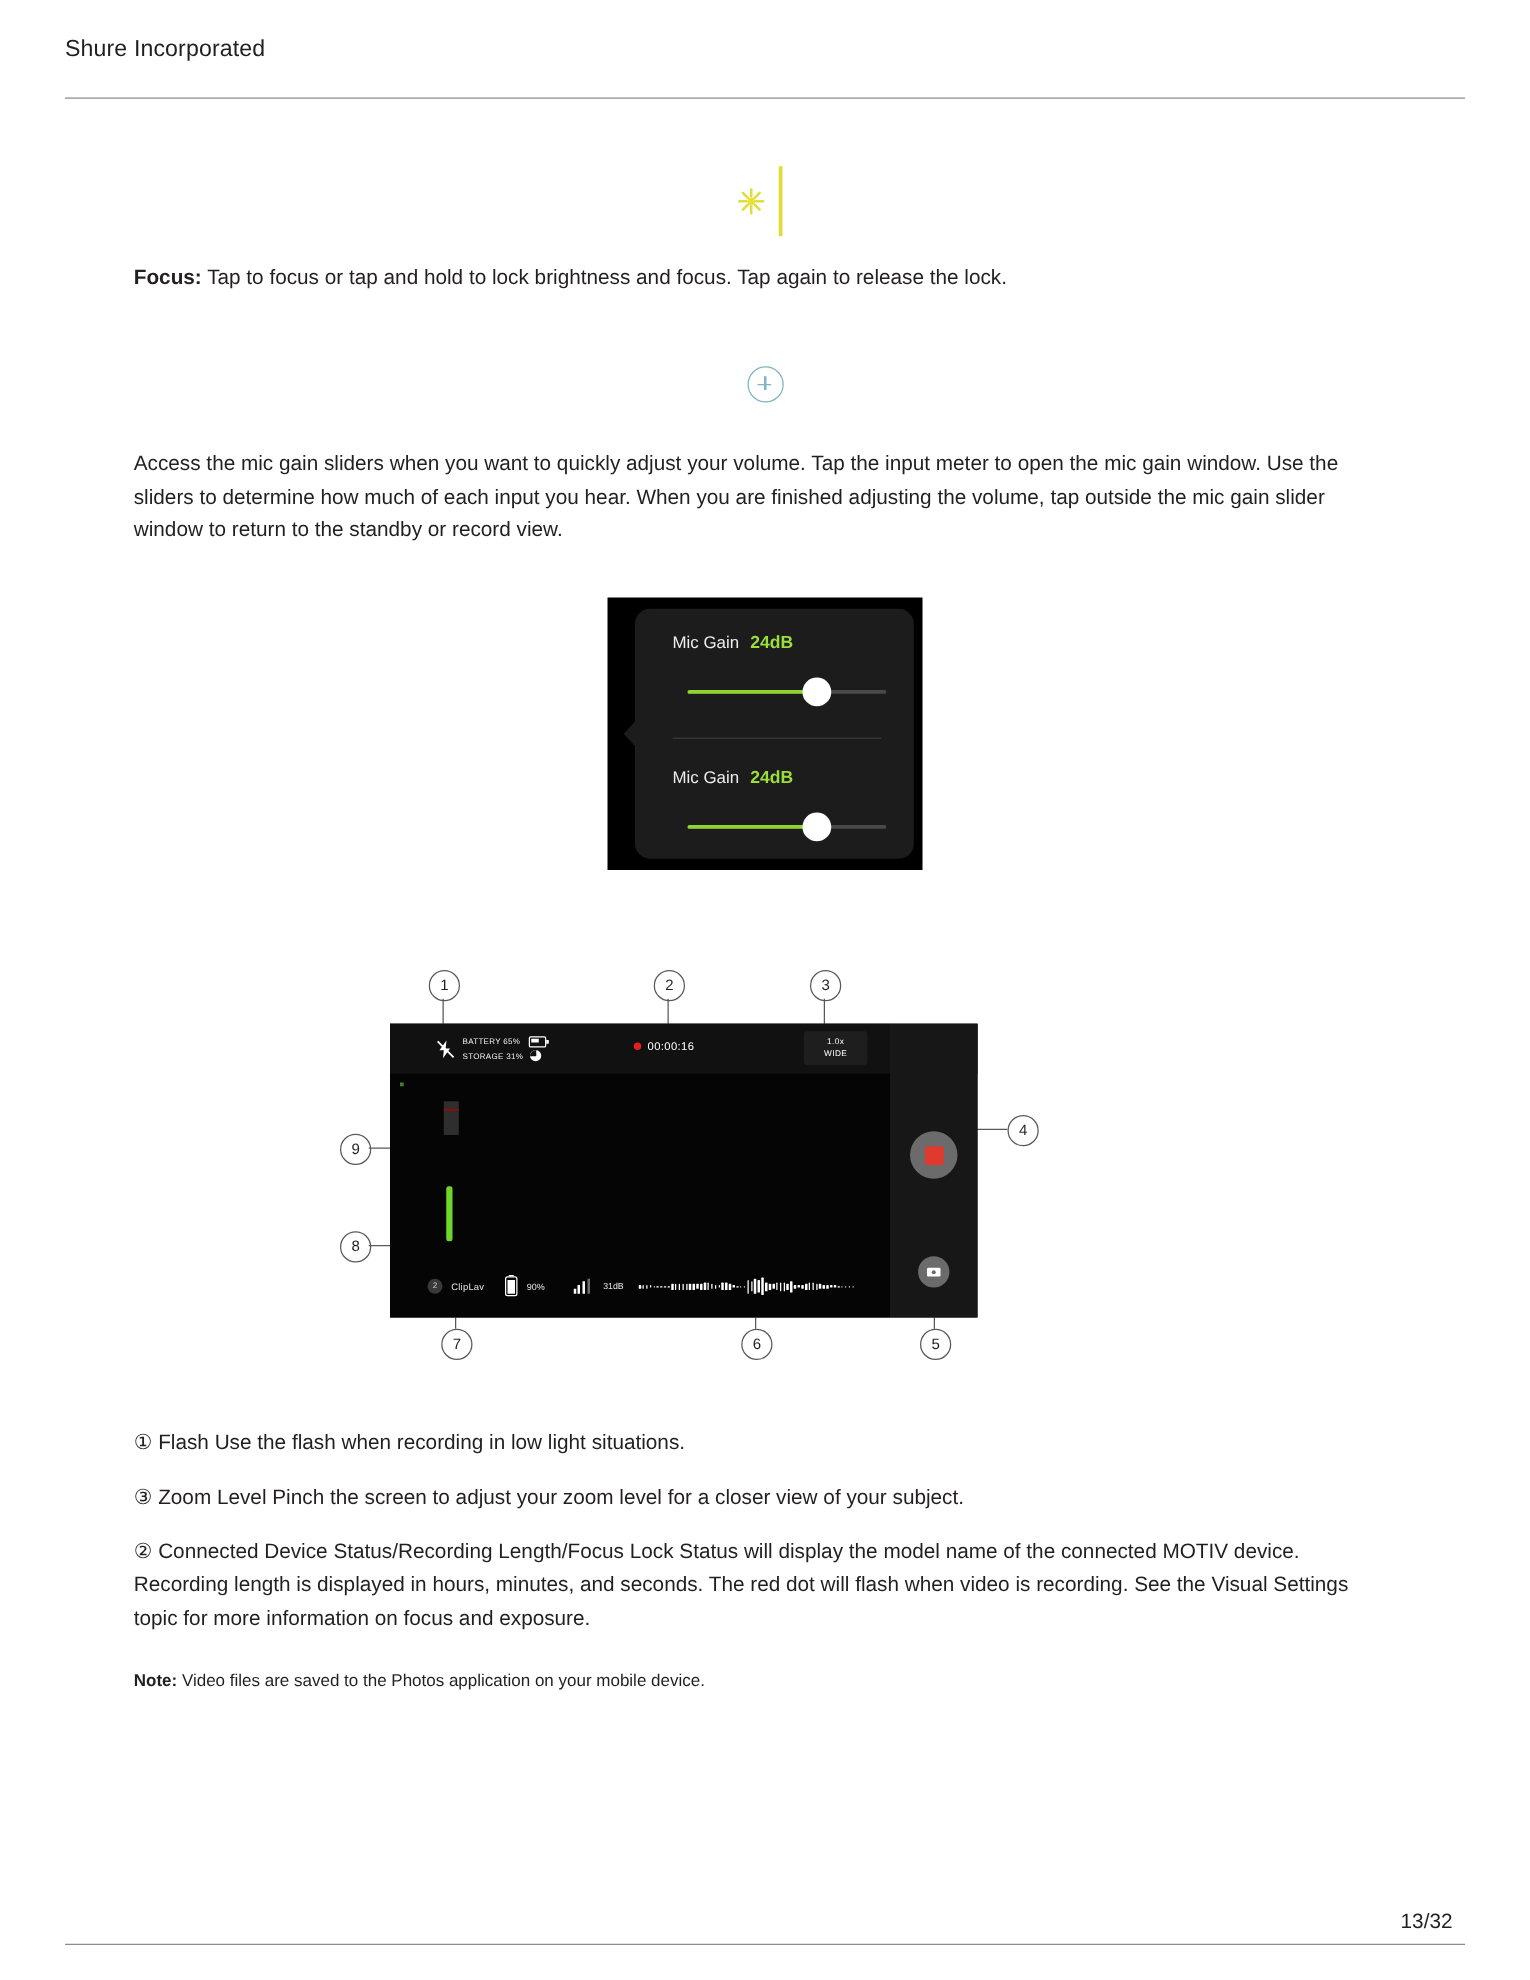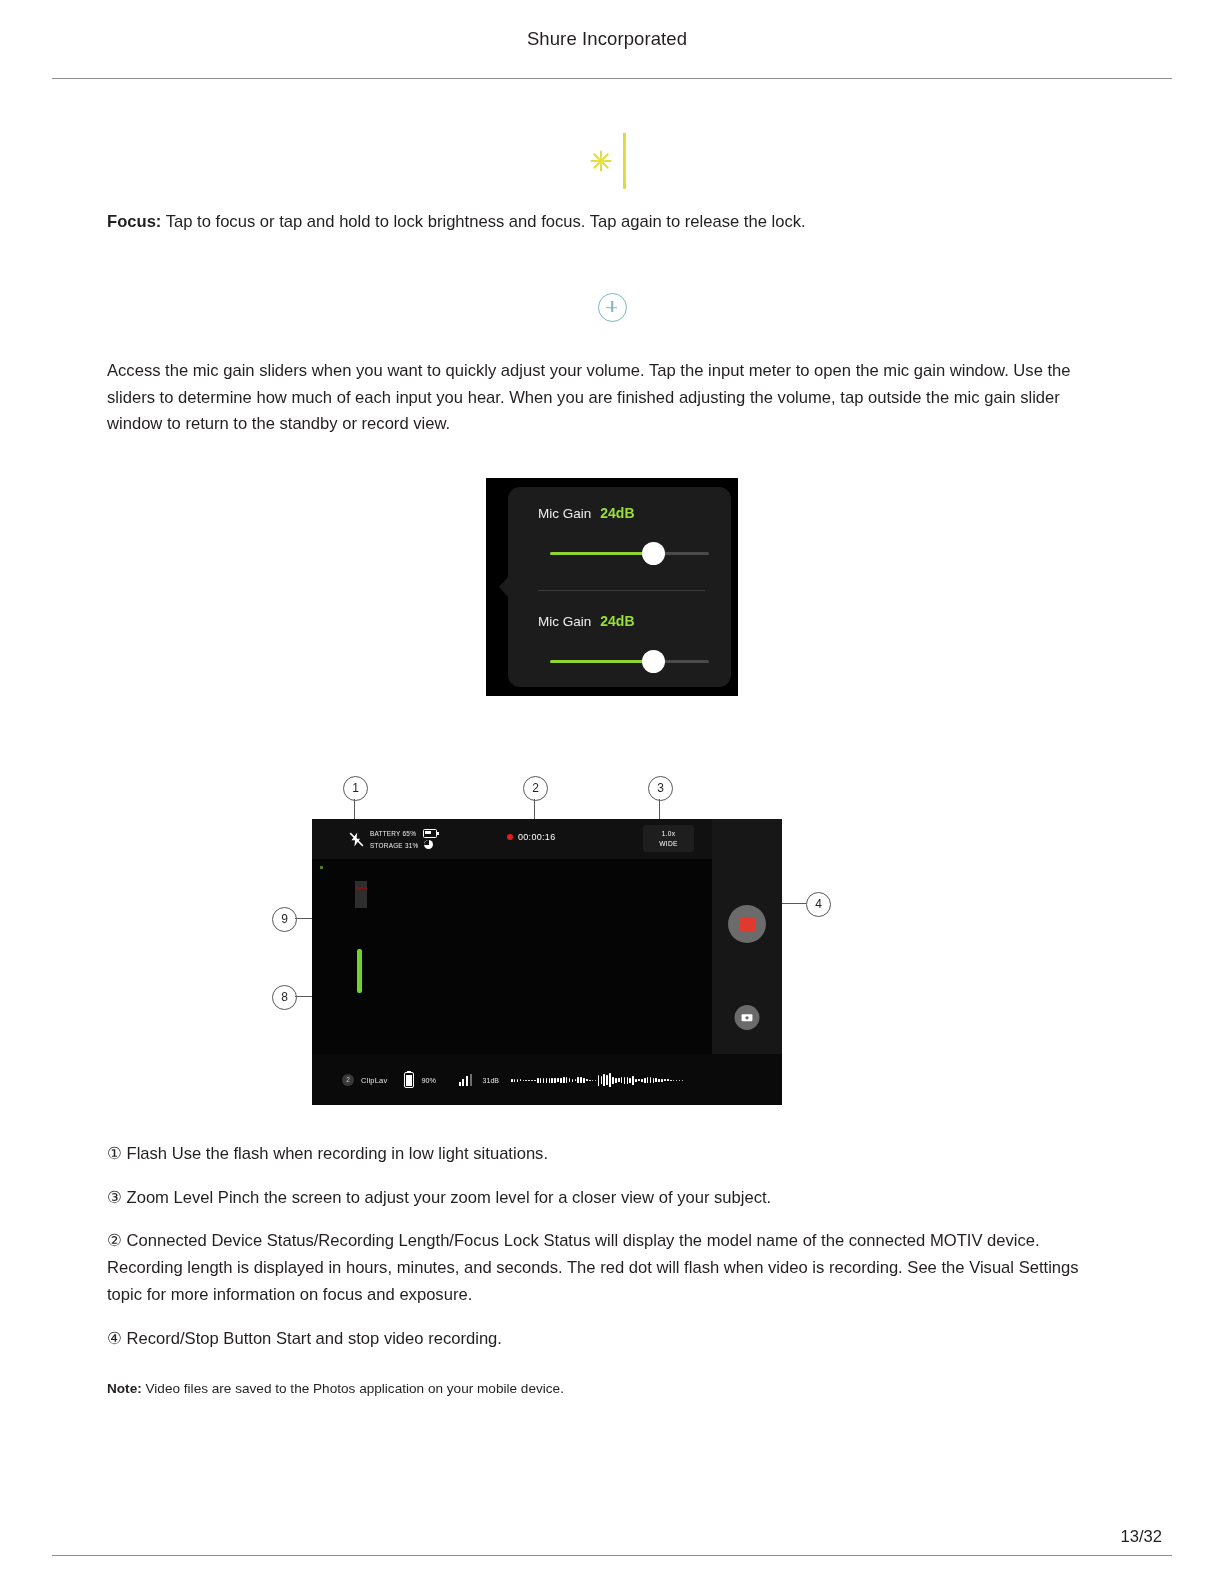--- a/index.html
+++ b/index.html
@@ -21,21 +21,21 @@
     height: 1584px;
     box-sizing: border-box;
     padding: 0 52px;
   }
 
   
   .header {
     height: 78px;
     display: flex;
     align-items: center;
-    justify-content: center;
+    justify-content: flex-start;
     padding-right: 10px;
   }
   .header-title {
     font-size: 18.5px;
     color: #231f20;
     letter-spacing: 0.1px;
   }
   .rule {
     border: 0;
     border-top: 1px solid #8c8c8c;
@@ -225,21 +225,21 @@
     position: relative;
     width: 600px;
     margin: 0 auto;
     height: 330px;
   }
   .phone {
     position: absolute;
     left: 0;
     top: 43px;
     width: 470px;
-    height: 286px;
+    height: 235px;
     background: #0a0a0a;
   }
   .cam-view {
     position: absolute;
     left: 0; top: 0;
     width: 400px; height: 235px;
     background: #050505;
   }
   .cam-topbar {
     position: absolute;
@@ -788,21 +788,20 @@
       </div>
     </div>
 
     <div class="list-block">
       <p class="item"><span class="num">①</span> <span class="ttl">Flash</span><span> Use the flash when recording in low light situations.</span></p>
 
       <p class="item"><span class="num">③</span> <span class="ttl">Zoom Level</span><span> Pinch the screen to adjust your zoom level for a closer view of your subject.</span></p>
 
       <p class="item"><span class="num">②</span> <span class="ttl">Connected Device Status/Recording Length/Focus Lock</span><span> Status will display the model name of the connected MOTIV device. Recording length is displayed in hours, minutes, and seconds. The red dot will flash when video is recording. See the Visual Settings topic for more information on focus and exposure.</span></p>
 
-      <p class="item"><span class="num">④</span> <span class="ttl">Record/Stop Button</span><span> Start and stop video recording.</span></p>
 
       <p class="note"><span class="b">Note:</span><span> Video files are saved to the Photos application on your mobile device.</span></p>
     </div>
 
   </div>
 
   <div class="footer">
     <div class="footer-num">13/32</div>
     <hr class="rule">
   </div>

